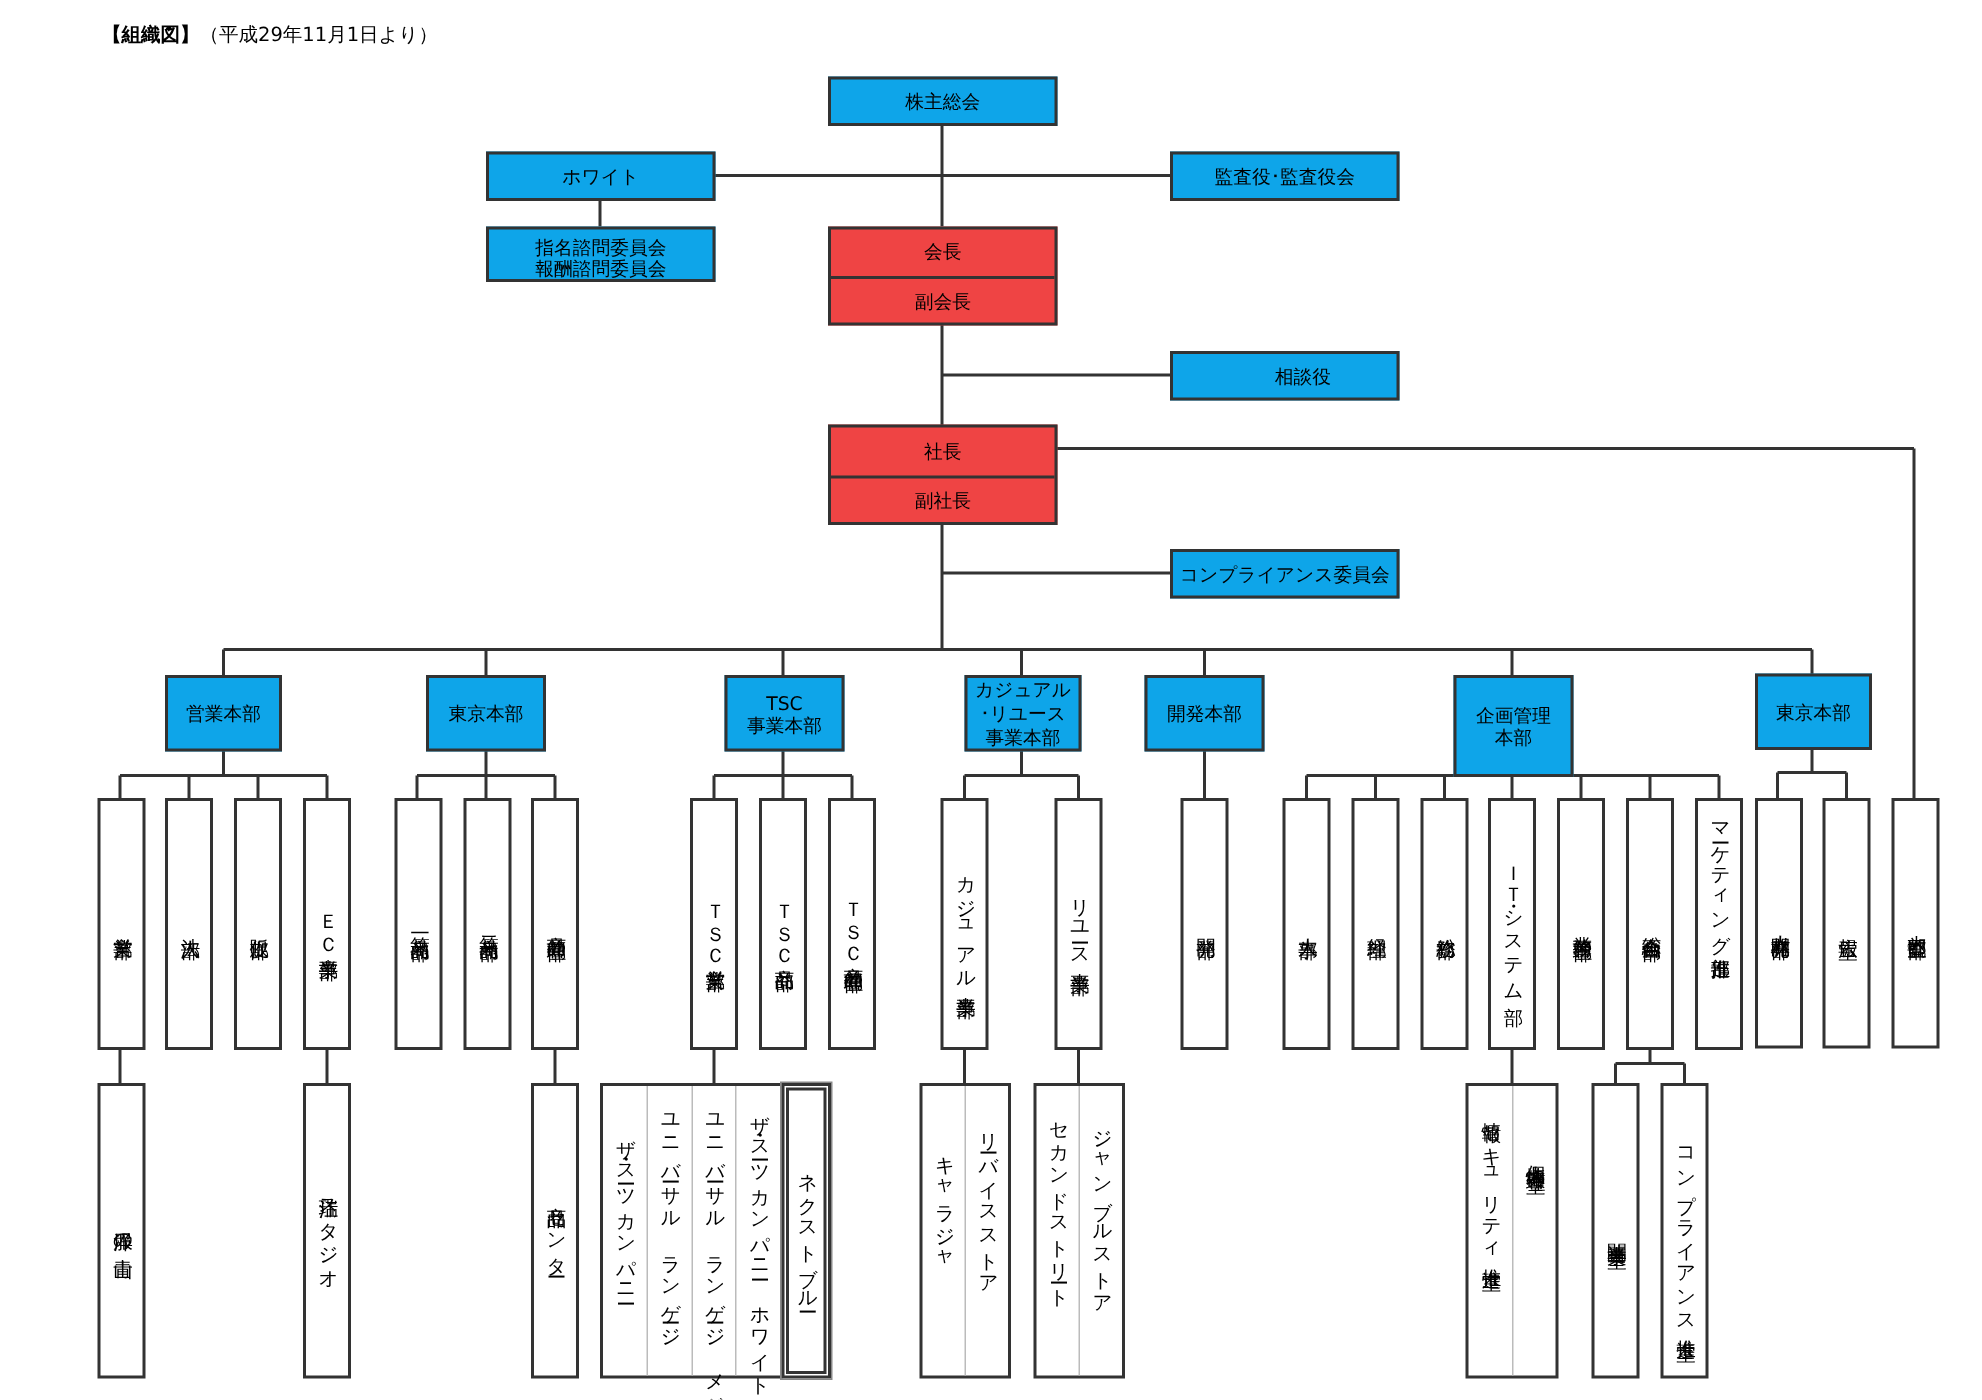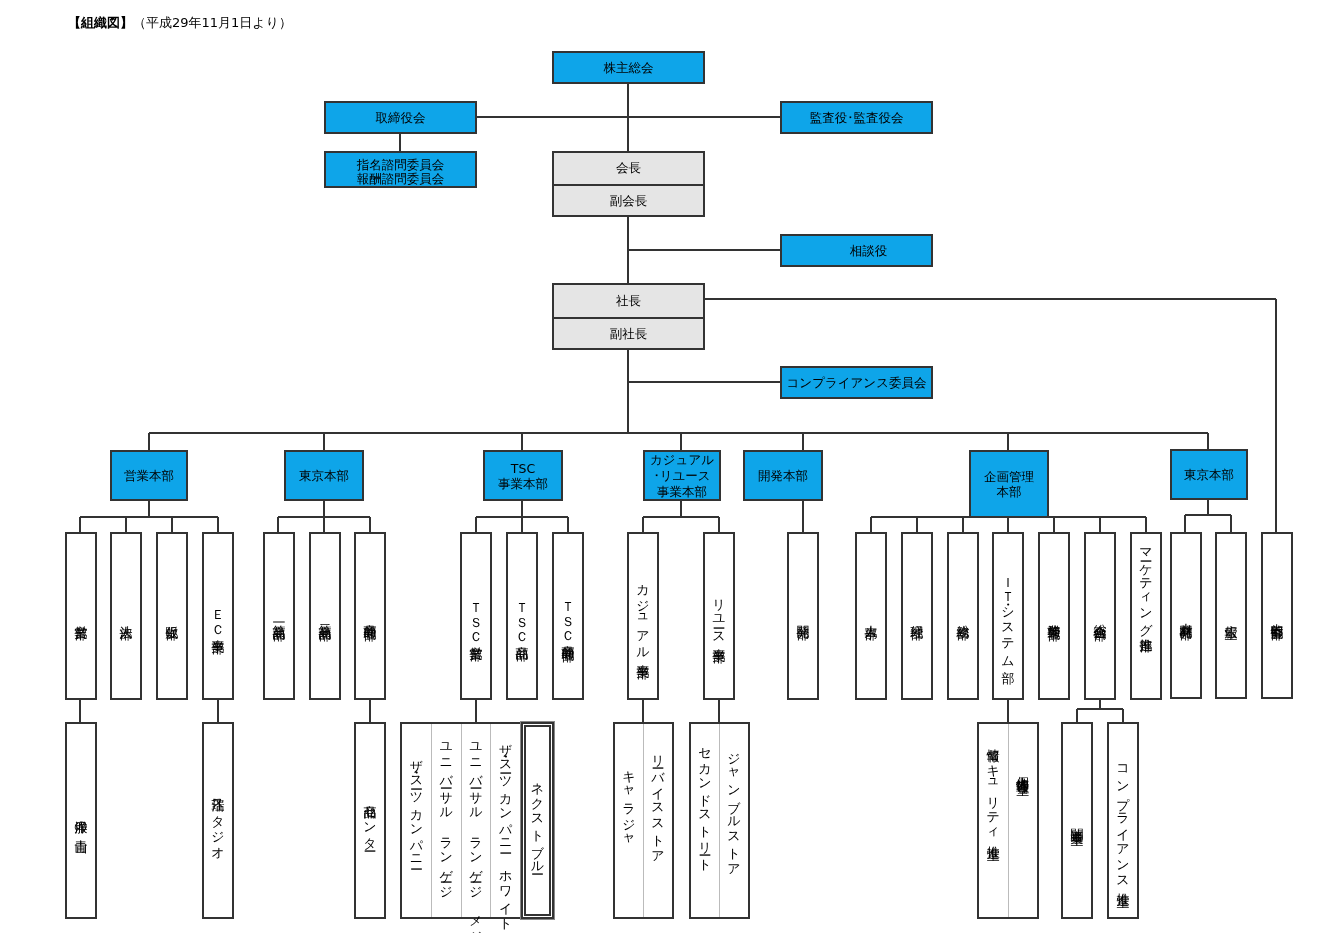--- a/index.html
+++ b/index.html
@@ -5,21 +5,21 @@
   html, body { margin:0; padding:0; background:#ffffff; }
   body { width:1321px; height:933px; position:relative; overflow:hidden;
          font-family:"DejaVu Sans", "Liberation Sans", sans-serif; color:#000; }
   #title { position:absolute; left:68px; top:14px; font-size:13px; letter-spacing:0; white-space:nowrap; }
   #title .b { font-weight:bold; }
   svg#lines { position:absolute; left:0; top:0; }
   .box { position:absolute; box-sizing:border-box; border:2px solid #333; background:#0ea5e9;
          display:flex; align-items:center; justify-content:center; text-align:center;
          font-size:12.5px; line-height:15px; }
   .box.h span { white-space:pre-line; }
-  .split { position:absolute; box-sizing:border-box; border:2px solid #333; background:#e5e5e5; }
+  .split { position:absolute; box-sizing:border-box; border:2px solid #333; background:#ef4444; }
   .split .row { position:absolute; left:0; right:0; display:flex; align-items:center; justify-content:center; font-size:12.5px; }
   .split .sep { position:absolute; left:0; right:0; height:0; border-top:2px solid #333; }
   .vbox { position:absolute; box-sizing:border-box; border:2px solid #333; background:#fff;
           display:flex; align-items:center; justify-content:center; }
   .vt { writing-mode:vertical-rl; text-orientation:upright; font-size:13px; line-height:15px; letter-spacing:1px; white-space:nowrap; }
   .multi { position:absolute; box-sizing:border-box; border:2px solid #333; background:#fff; display:flex; flex-direction:row-reverse; }
   .multi .col { flex:1; display:flex; align-items:flex-start; justify-content:center; padding-top:14px; border-left:1px solid #bbb; }
   .multi .col:last-child { border-left:none; }
   .multi .col .vt { font-size:13px; letter-spacing:1px; }
   .dbl { position:absolute; box-sizing:border-box; border:5px double #333; outline:1px solid #888; background:#fff; display:flex; align-items:center; justify-content:center; }
@@ -101,21 +101,21 @@
     <line x1="1077" y1="709" x2="1123" y2="709"></line>
     <line x1="1077" y1="709" x2="1077" y2="723"></line>
       <line x1="1123" y1="709" x2="1123" y2="723"></line>
   </g>
 </svg>
 
 <div class="box" style="left:552px;top:51px;width:153px;height:33px;">
     <span>株主総会</span>
   </div>
 <div class="box" style="left:324px;top:101px;width:153px;height:33px;">
-    <span>取締役会</span>
+    <span>ホワイト</span>
   </div>
 <div class="box" style="left:780px;top:101px;width:153px;height:33px;">
     <span>監査役･監査役会</span>
   </div>
 <div class="box h" style="left:324px;top:151px;width:153px;height:37px;line-height:14px;align-items:flex-end;">
     <span>指名諮問委員会
 報酬諮問委員会</span>
   </div>
 
 <div class="split" style="left:552px;top:151px;width:153px;height:66px;">
@@ -144,21 +144,21 @@
   </div>
 <div class="box h" style="left:483px;top:450px;width:80px;height:51px;">
     <span>TSC
 事業本部</span>
   </div>
 <div class="box h" style="left:643px;top:450px;width:78px;height:51px;line-height:16px;">
     <span>カジュアル
 ･リユース
 事業本部</span>
   </div>
-<div class="box h" style="left:743px;top:450px;width:80px;height:51px;">
+<div class="box h" style="left:763px;top:450px;width:80px;height:51px;">
     <span>開発本部</span>
   </div>
 <div class="box h" style="left:969px;top:450px;width:80px;height:68px;">
     <span>企画管理
 本部</span>
   </div>
 <div class="box h" style="left:1170px;top:449px;width:78px;height:51px;">
     <span>東京本部</span>
   </div>
 

